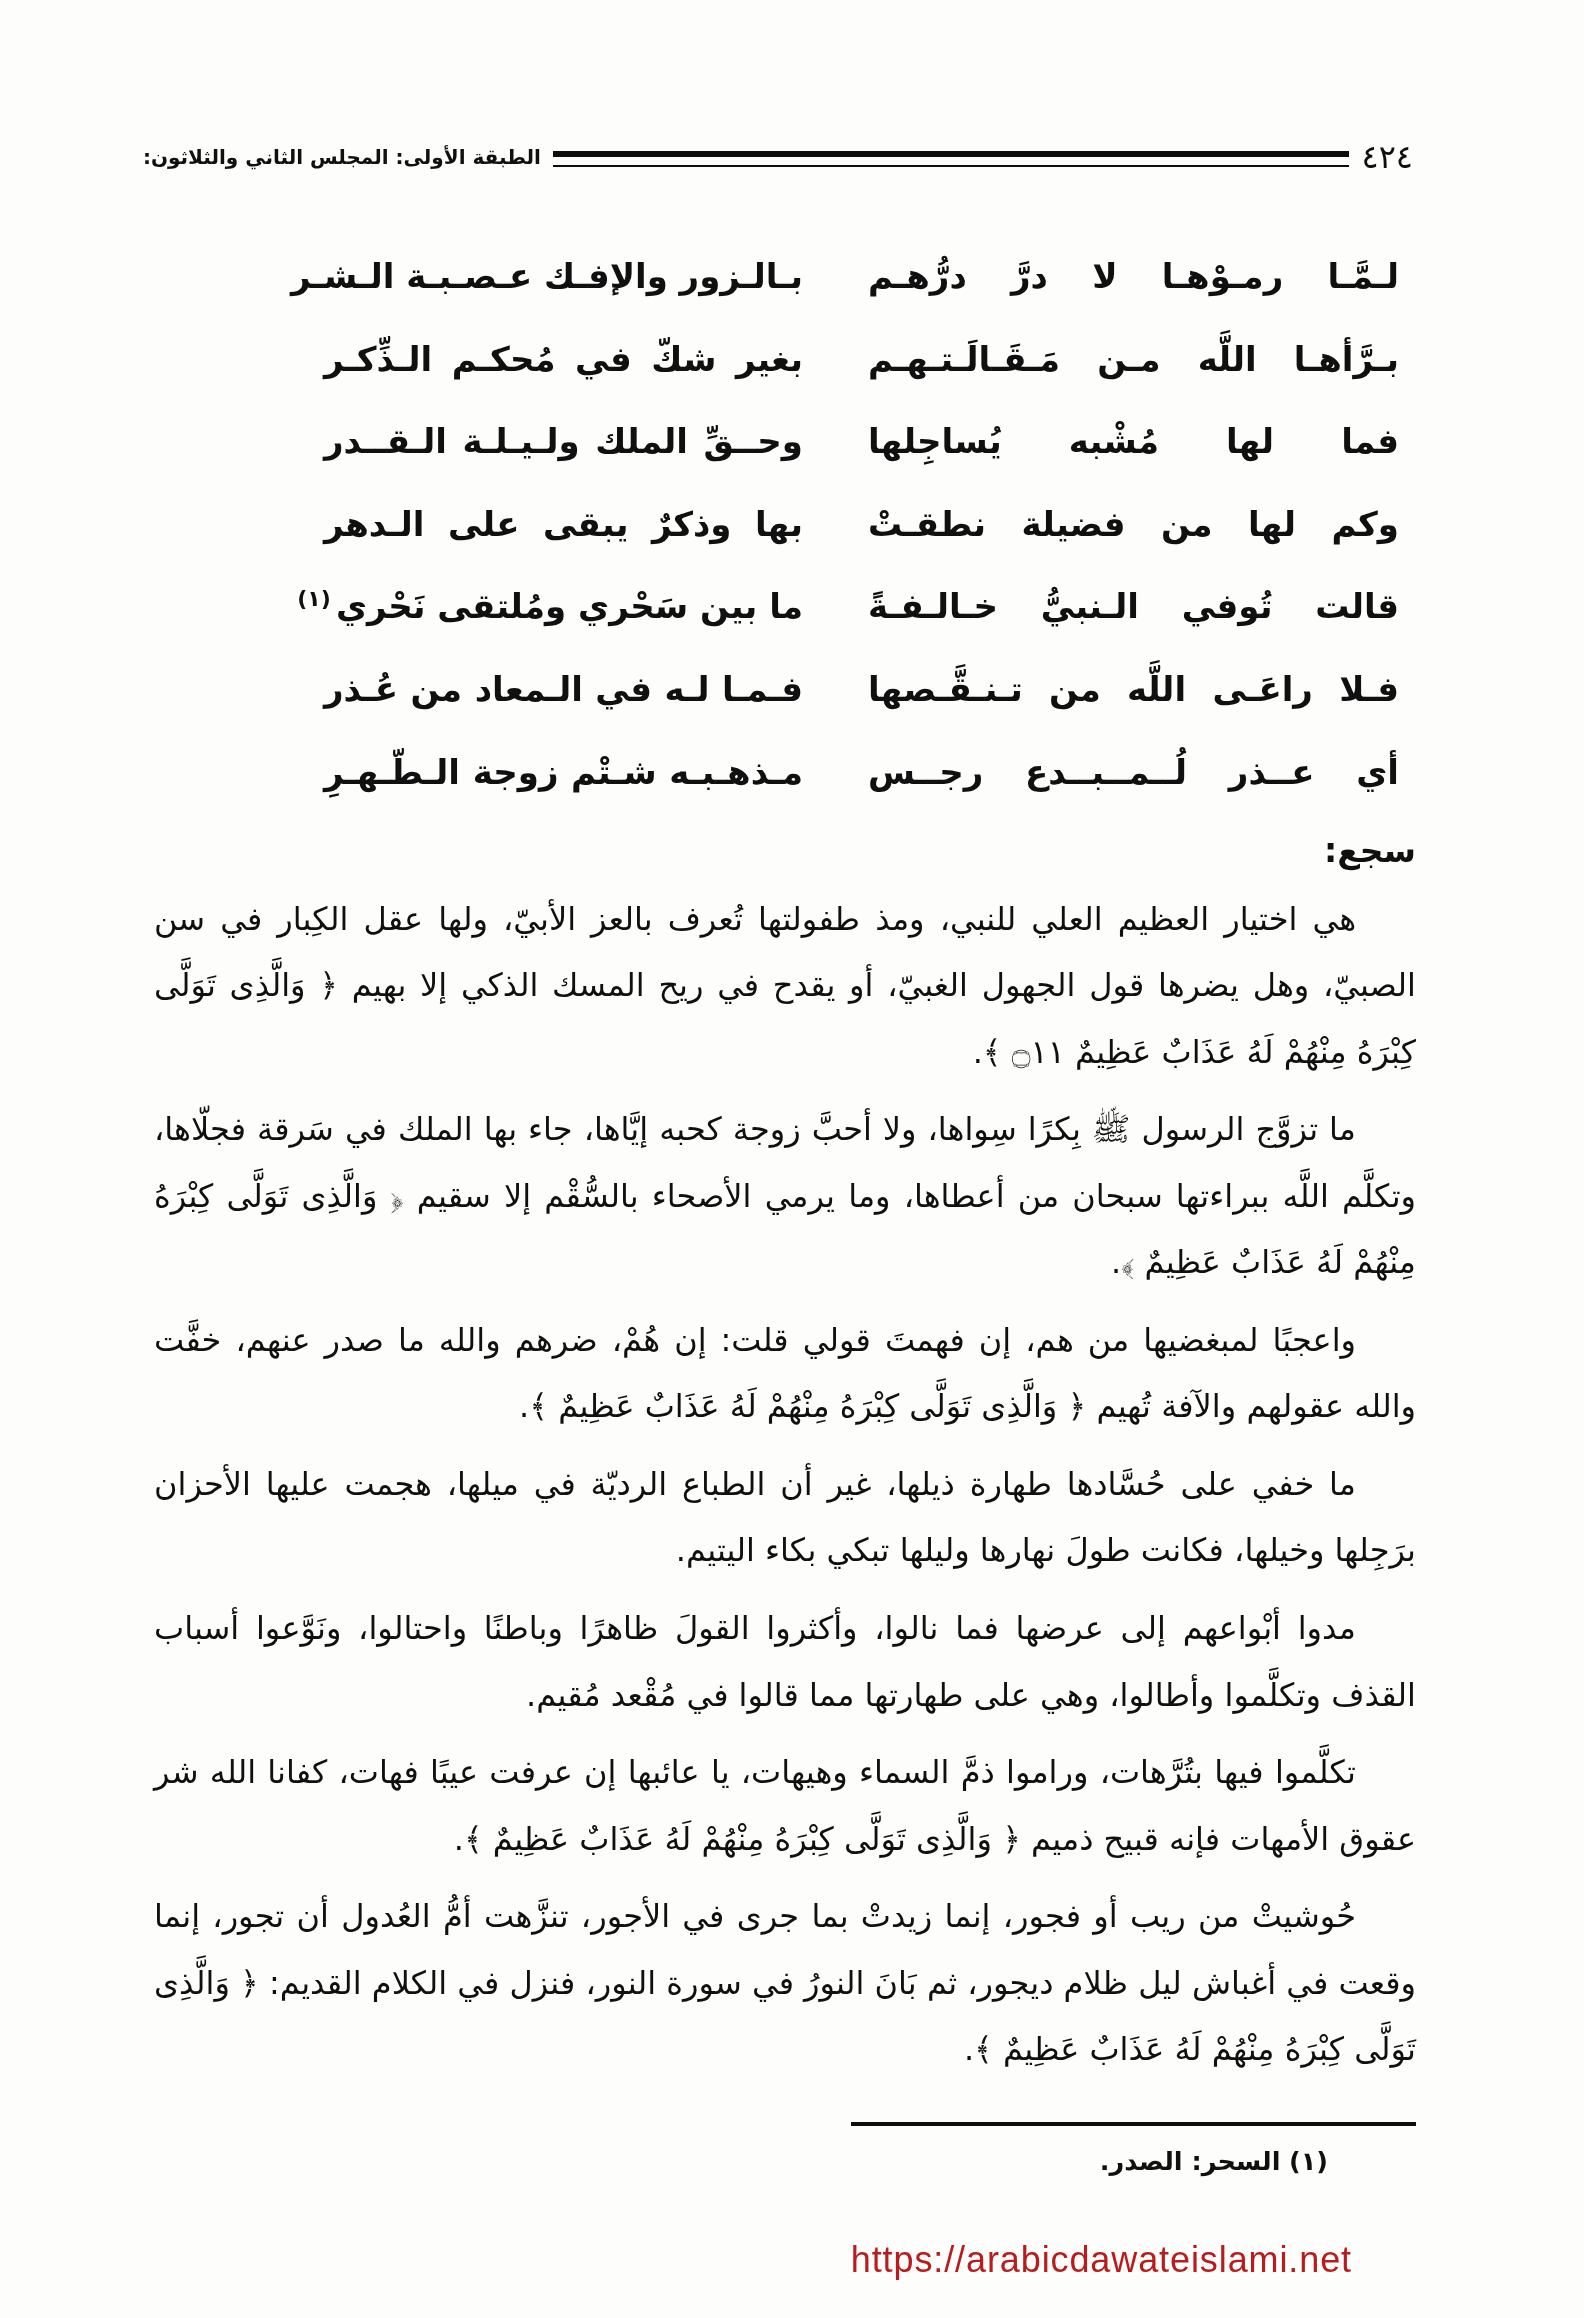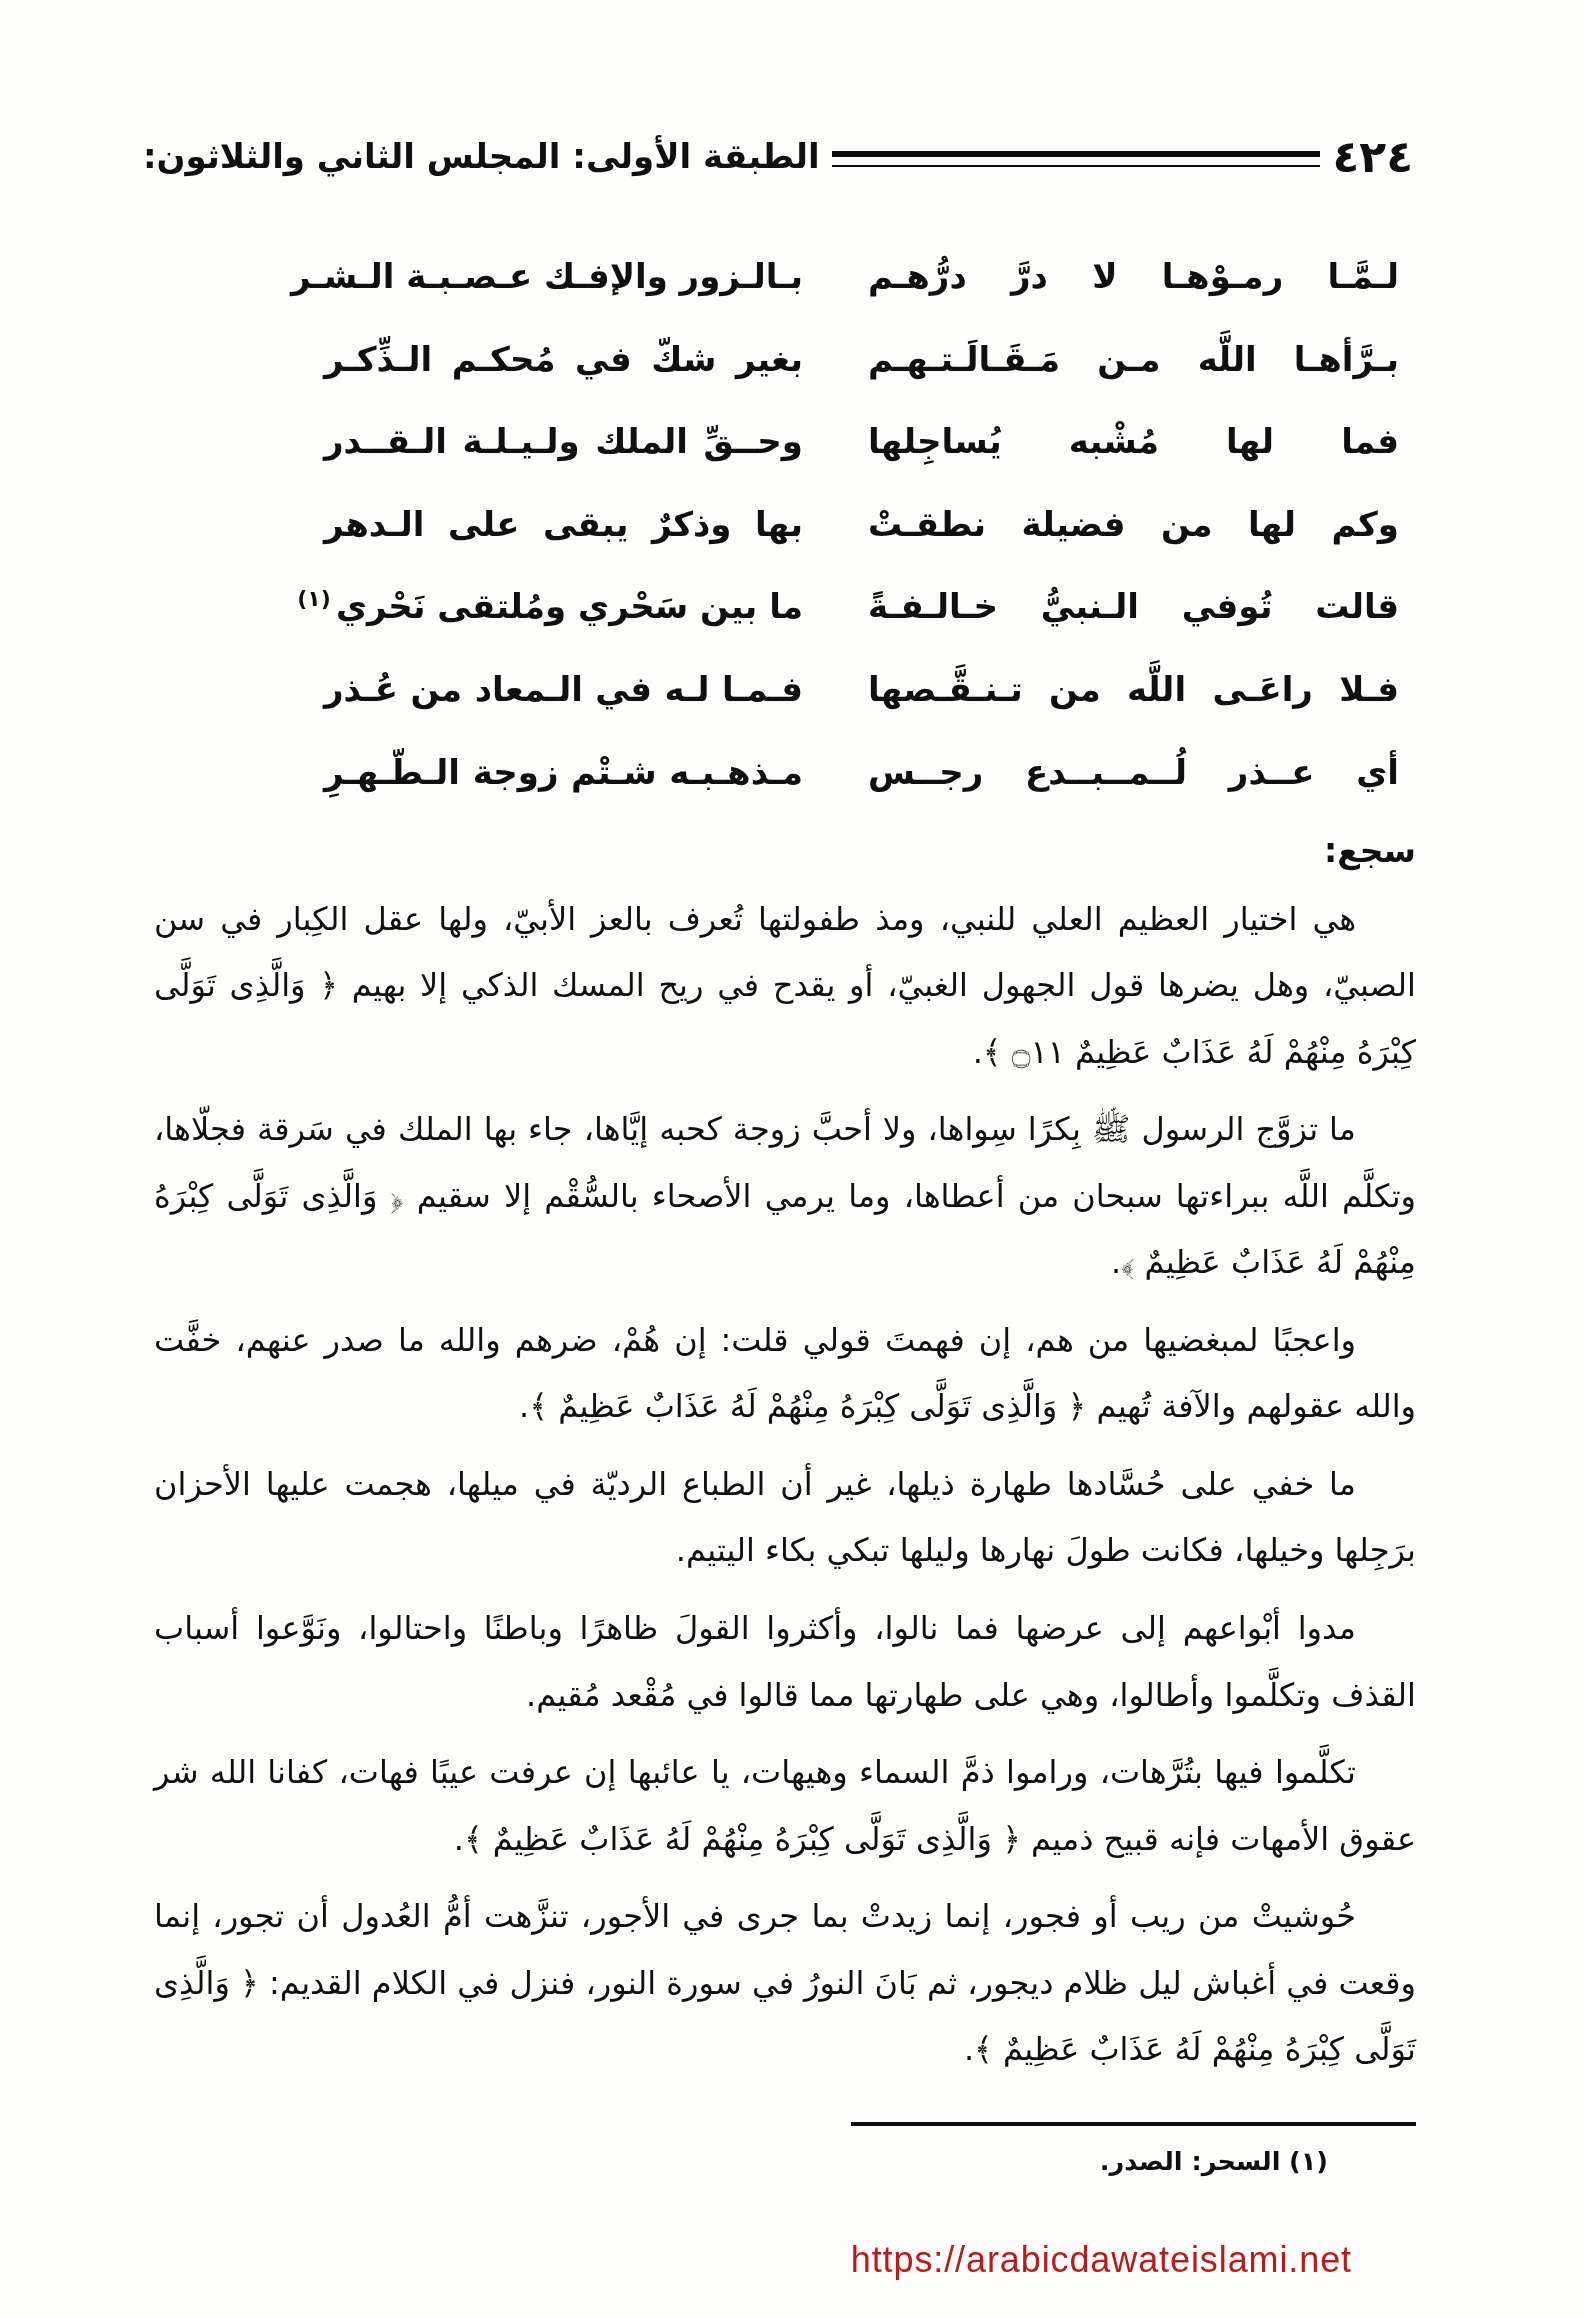--- a/index.html
+++ b/index.html
@@ -12,31 +12,31 @@
     overflow:hidden;
     direction:rtl;
   }
   
   .header{
     display:flex;align-items:center;
     margin:130px 171px 0 143px;
     height:53px;
   }
   .page-number{
-    font-size:44px;font-weight:bold;letter-spacing:3.4px;
+    font-size:32px;font-weight:normal;letter-spacing:3.4px;
     white-space:nowrap;line-height:1;
   }
   .header-rules{
     flex:1;height:15.4px;margin:5.1px 12px 0 12px;
     border-top:6.8px solid #0d0d0d;
     border-bottom:2.6px solid #0d0d0d;
     box-sizing:border-box;
   }
   .section-title{
-    font-size:34px;font-weight:bold;white-space:nowrap;line-height:1.3;
+    font-size:20px;font-weight:bold;white-space:nowrap;line-height:1.3;
   }
   
   .poem{margin:70px 185px 0 324px;}
   .verse-row{
     display:flex;justify-content:space-between;align-items:flex-start;
     margin-bottom:35px;
   }
   .hemistich{
     font-size:34px;font-weight:bold;line-height:1.4;
     text-align:justify;text-align-last:justify;

